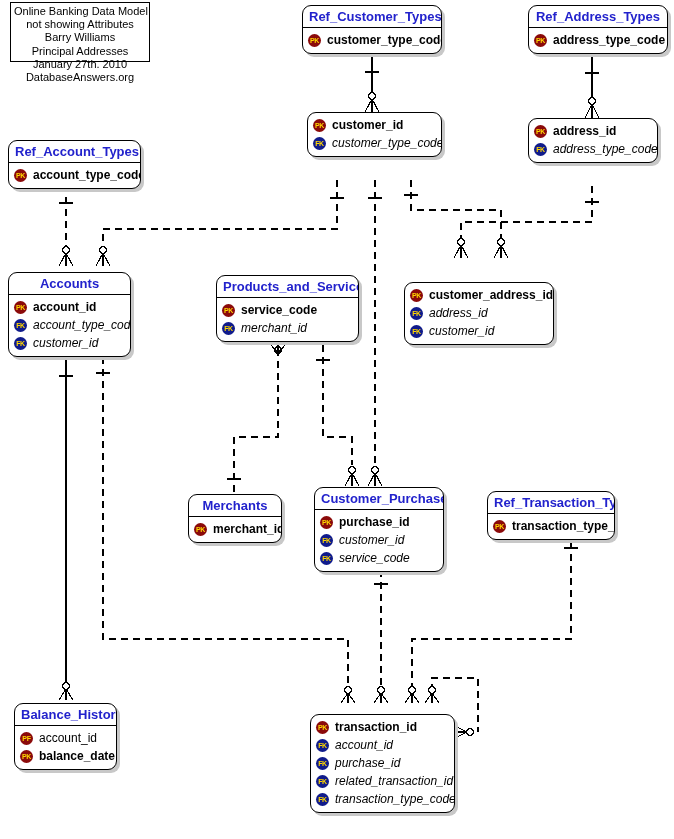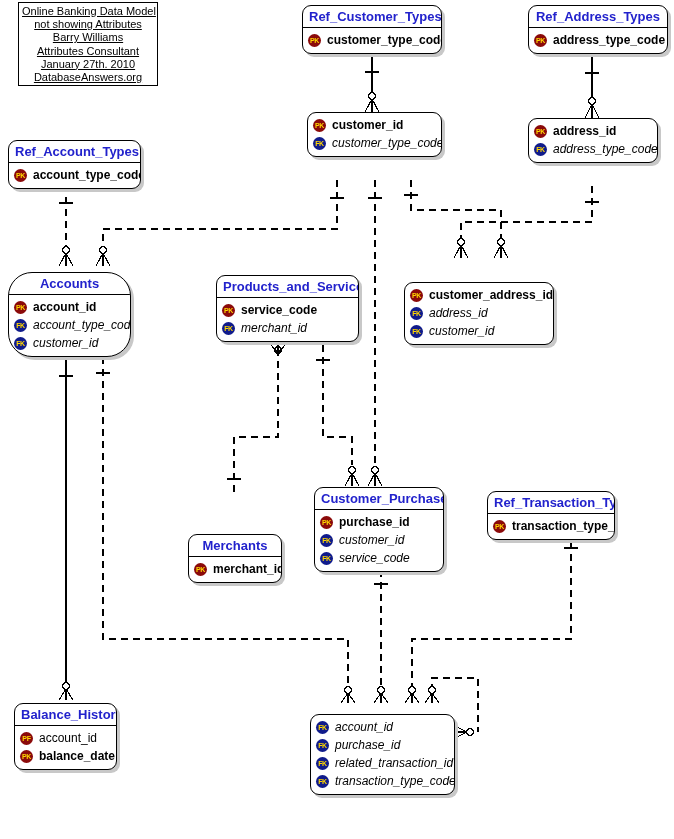--- a/index.html
+++ b/index.html
@@ -170,25 +170,25 @@
       <path d="M405,703 L412,693 L419,703 M412,693 L412,703" stroke-width="1.1" stroke-dasharray="none"></path>
 
       <path d="M432,703 L432,678 L478,678 L478,732" stroke-dasharray="7,5"></path>
       <circle cx="432" cy="690" r="3.4" fill="#ffffff" stroke-dasharray="none"></circle>
       <path d="M425,703 L432,693 L439,703 M432,693 L432,703" stroke-width="1.1" stroke-dasharray="none"></path>
       <circle cx="470" cy="732" r="3.4" fill="#ffffff" stroke-dasharray="none"></circle>
       <path d="M453,725 L467,732 L453,739 M467,732 L453,732" stroke-width="1.1" stroke-dasharray="none"></path>
     </g>
   </svg>
 
-  <div class="note" style="left:18px;top:2px;width:140px;height:84px;text-decoration:underline;">
+  <div class="note" style="left:10px;top:2px;width:140px;height:60px;">
     <div>Online Banking Data Model</div>
     <div>not showing Attributes</div>
     <div>Barry Williams</div>
-    <div>Attributes Consultant</div>
+    <div>Principal Addresses</div>
     <div>January 27th. 2010</div>
     <div>DatabaseAnswers.org</div>
   </div>
 
   <div class="entity" style="left:302px;top:5px;width:140px;">
     <div class="ent-title">Ref_Customer_Types</div>
     <div class="attrs">
       <div class="attr pk">
         <span class="badge pk">PK</span>
         <span class="nm">customer_type_code</span>
@@ -235,21 +235,21 @@
   <div class="entity" style="left:8px;top:140px;width:133px;">
     <div class="ent-title">Ref_Account_Types</div>
     <div class="attrs">
       <div class="attr pk">
         <span class="badge pk">PK</span>
         <span class="nm">account_type_code</span>
       </div>
     </div>
   </div>
 
-  <div class="entity" style="left:8px;top:272px;width:123px;border-radius:24px;">
+  <div class="entity" style="left:8px;top:272px;width:123px;">
     <div class="ent-title">Accounts</div>
     <div class="attrs">
       <div class="attr pk">
         <span class="badge pk">PK</span>
         <span class="nm">account_id</span>
       </div>
       <div class="attr fk">
         <span class="badge fk">FK</span>
         <span class="nm">account_type_code</span>
       </div>
@@ -284,21 +284,21 @@
         <span class="badge fk">FK</span>
         <span class="nm">address_id</span>
       </div>
       <div class="attr fk">
         <span class="badge fk">FK</span>
         <span class="nm">customer_id</span>
       </div>
     </div>
   </div>
 
-  <div class="entity" style="left:188px;top:494px;width:94px;margin-top:40px;">
+  <div class="entity" style="left:188px;top:494px;width:94px;">
     <div class="ent-title">Merchants</div>
     <div class="attrs">
       <div class="attr pk">
         <span class="badge pk">PK</span>
         <span class="nm">merchant_id</span>
       </div>
     </div>
   </div>
 
   <div class="entity" style="left:314px;top:487px;width:130px;">
@@ -338,20 +338,24 @@
       </div>
       <div class="attr pk">
         <span class="badge pk">PK</span>
         <span class="nm">balance_date</span>
       </div>
     </div>
   </div>
 
   <div class="entity" style="left:310px;top:714px;width:145px;">
     <div class="attrs">
+      <div class="attr pk">
+        <span class="badge pk">PK</span>
+        <span class="nm">transaction_id</span>
+      </div>
       <div class="attr fk">
         <span class="badge fk">FK</span>
         <span class="nm">account_id</span>
       </div>
       <div class="attr fk">
         <span class="badge fk">FK</span>
         <span class="nm">purchase_id</span>
       </div>
       <div class="attr fk">
         <span class="badge fk">FK</span>

